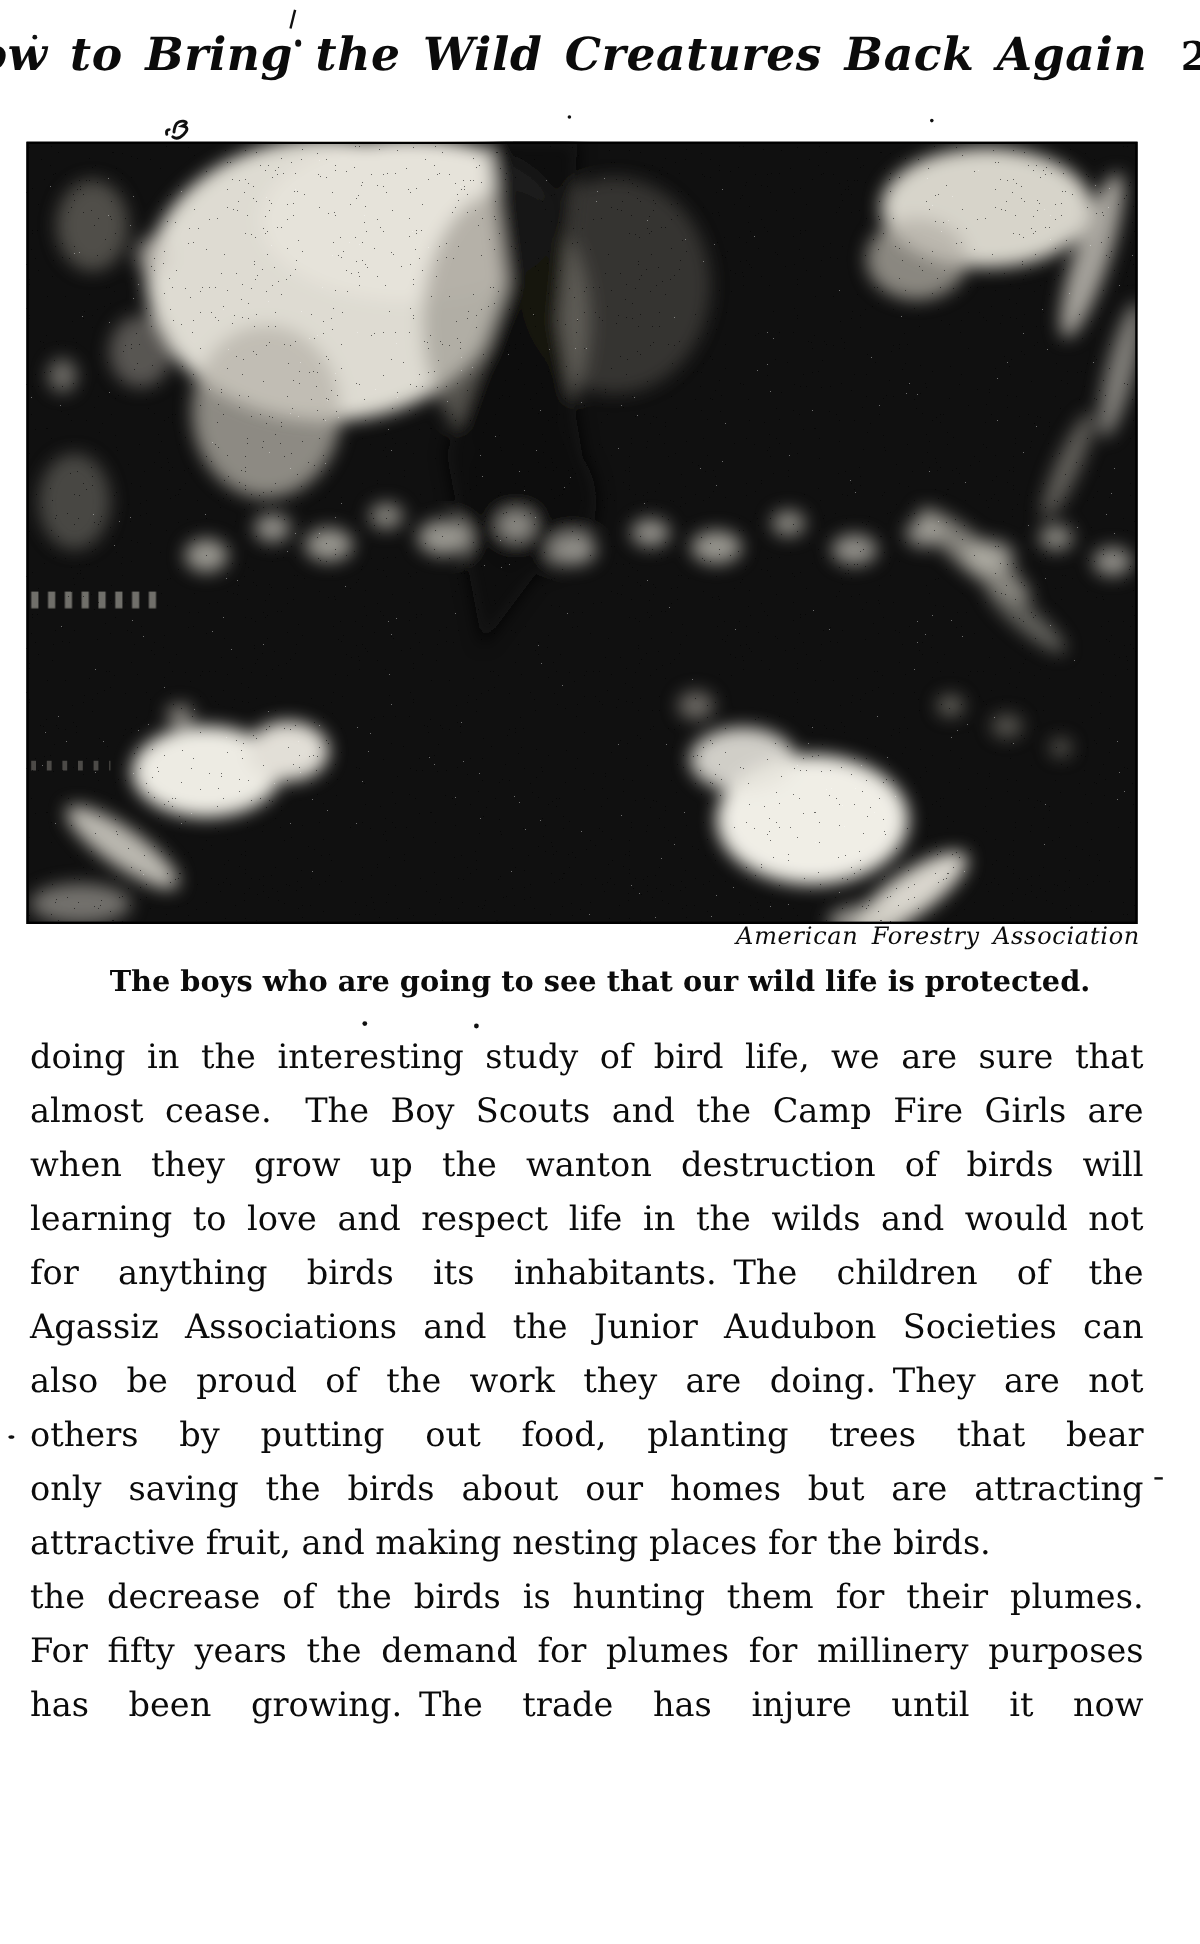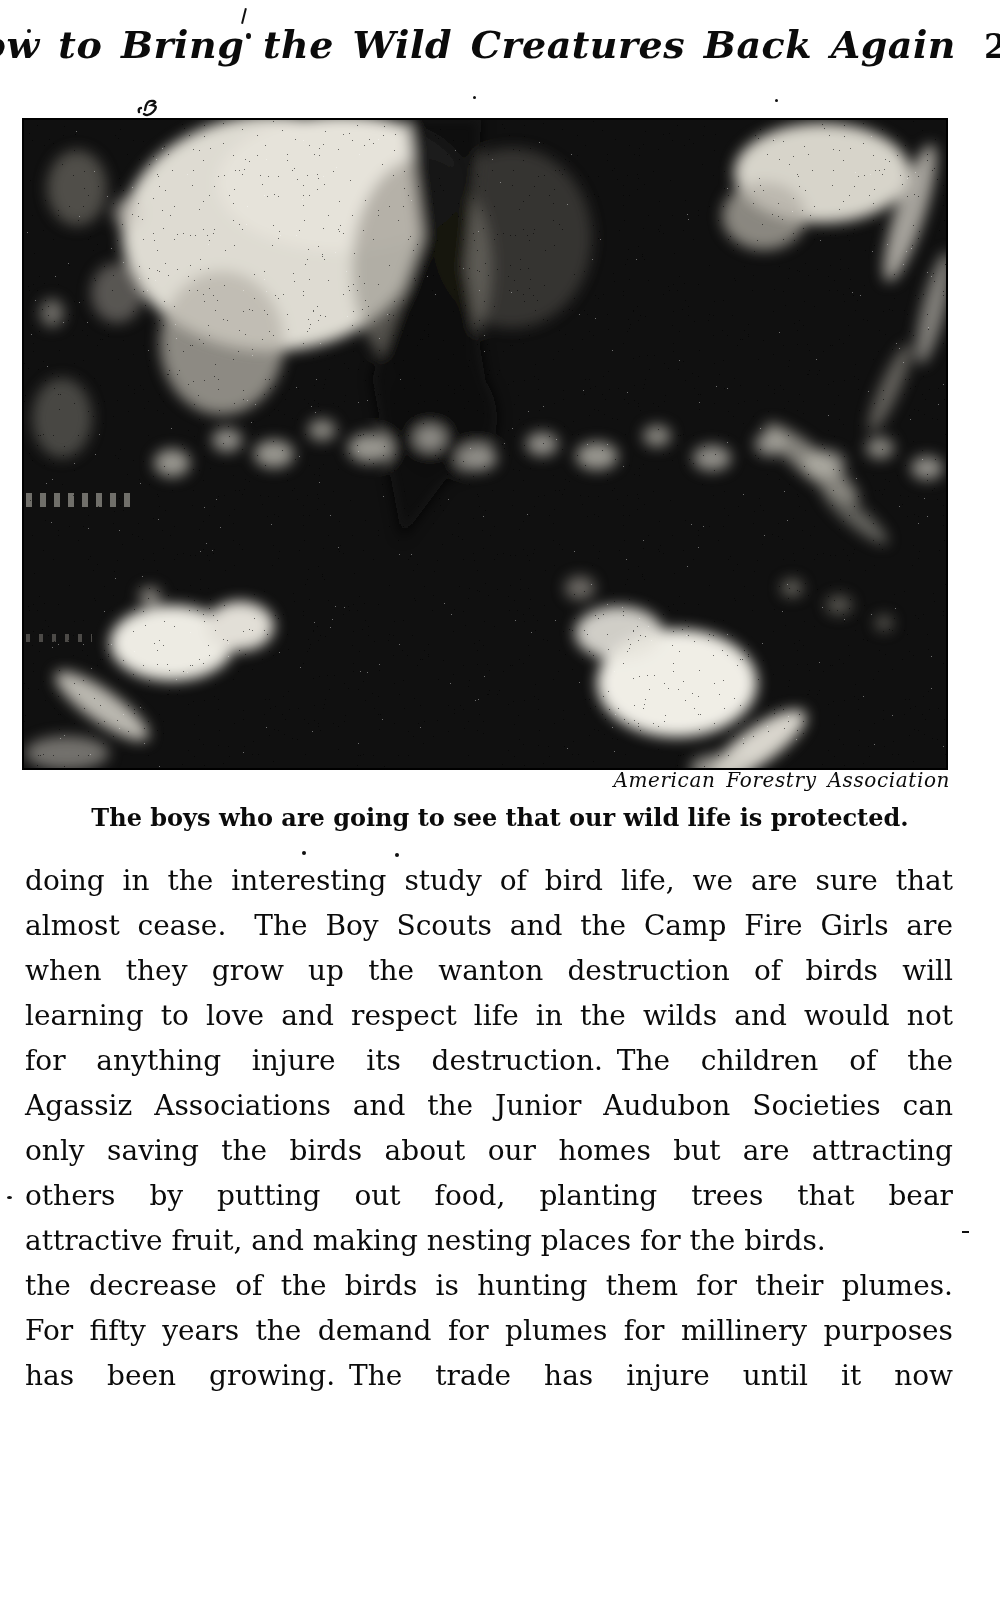--- a/index.html
+++ b/index.html
@@ -145,24 +145,25 @@
 </div>
 
 <div class="credit">American Forestry Association</div>
 <div class="caption">The boys who are going to see that our wild life is protected.</div>
 
 <div class="bodytext">
   <div class="jline">doing in the interesting study of bird life, we are sure that</div>
   <div class="jline">almost cease. The Boy Scouts and the Camp Fire Girls are</div>
   <div class="jline">when they grow up the wanton destruction of birds will</div>
   <div class="jline">learning to love and respect life in the wilds and would not</div>
-  <div class="jline">for anything injure its destruction. The children of the</div>
+  <div class="jline">for anything birds its inhabitants. The children of the</div>
   <div class="jline">Agassiz Associations and the Junior Audubon Societies can</div>
+  <div class="jline">also be proud of the work they are doing. They are not</div>
+  <div class="jline">others by putting out food, planting trees that bear</div>
   <div class="jline">only saving the birds about our homes but are attracting</div>
-  <div class="jline">others by putting out food, planting trees that bear</div>
   <div class="jline endline">attractive fruit, and making nesting places for the birds.</div>
   <div class="jline">the decrease of the birds is hunting them for their plumes.</div>
   <div class="jline">For fifty years the demand for plumes for millinery purposes</div>
   <div class="jline">has been growing. The trade has injure until it now</div>
 </div>
 
 <div>
   <div class="art" style="left:243px;top:8px;width:2px;height:16px;transform:rotate(14deg);"></div>
   <div class="art dot" style="left:246px;top:33px;width:5px;height:6px;"></div>
   <div class="art dot" style="left:27px;top:29px;width:4px;height:4px;"></div>

